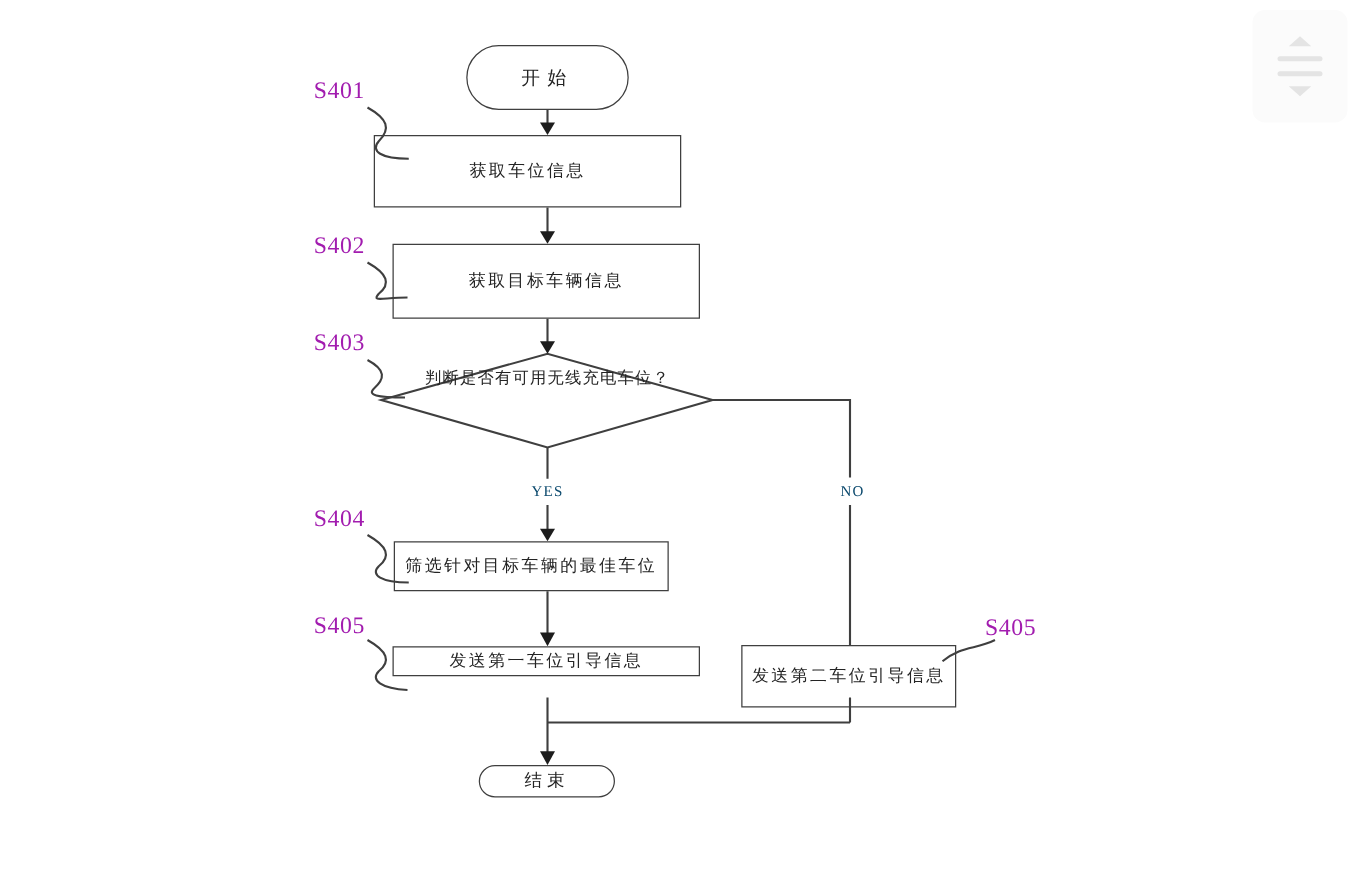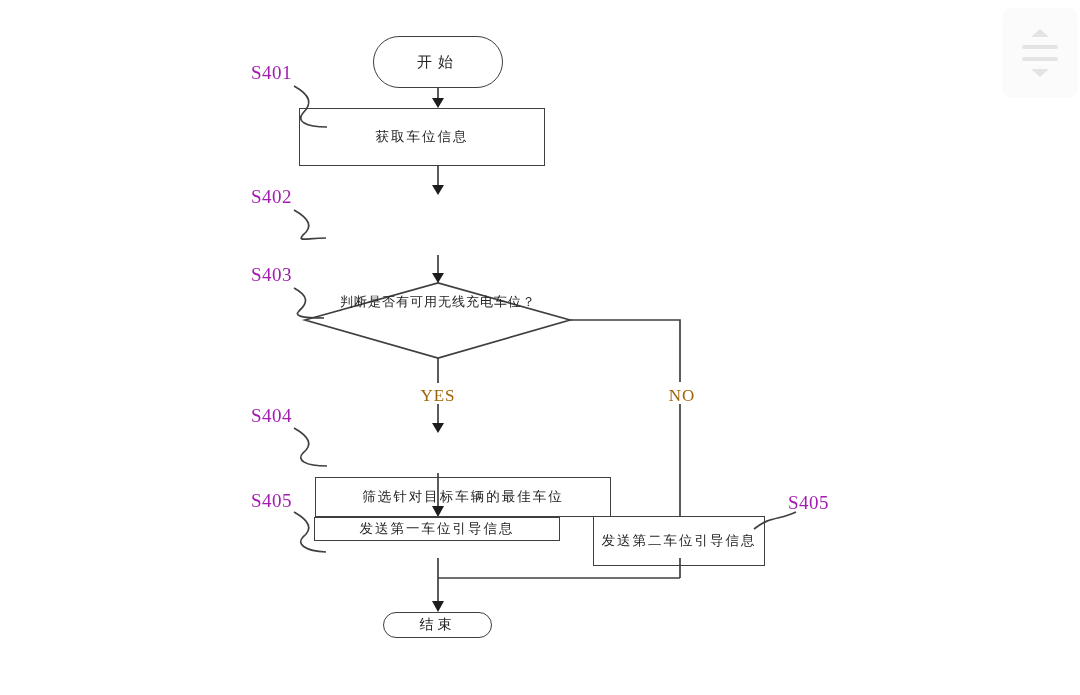--- a/index.html
+++ b/index.html
@@ -20,41 +20,41 @@
     letter-spacing:2px;
     color:#242424;
     text-align:center;
     white-space:nowrap;
   }
   .rect{border:1.7px solid #3f3f3f;background:transparent;}
   .terminal{border:1.9px solid #3f3f3f;background:transparent;}
   .start{left:373px;top:36px;width:130px;height:52px;border-radius:26px;font-size:15px;letter-spacing:6px;}
   .box-s401{left:299px;top:108px;width:246px;height:58px;}
   .box-s402{left:314px;top:195px;width:246px;height:60px;}
-  .box-s404{left:315px;top:433px;width:296px;height:40px;margin-top:44px;}
+  .box-s404{left:315px;top:433px;width:220px;height:40px;}
   .box-s405a{left:314px;top:517px;width:246px;height:24px;}
   .box-s405b{left:593px;top:516px;width:172px;height:50px;}
   .end{left:383px;top:612px;width:109px;height:26px;border-radius:14px;font-size:14px;letter-spacing:4px;}
   .diamond-label{left:312px;top:289px;width:252px;height:26px;font-size:13px;letter-spacing:1px;}
   .step-label{
     position:absolute;
     font-size:19px;
     color:#a21caf;
     letter-spacing:0.5px;
   }
   .lbl-s401{left:251px;top:62px;}
   .lbl-s402{left:251px;top:186px;}
   .lbl-s403{left:251px;top:264px;}
   .lbl-s404{left:251px;top:405px;}
   .lbl-s405a{left:251px;top:490px;}
   .lbl-s405b{left:788px;top:492px;}
   .branch-label{
     position:absolute;
-    font-size:17px;
-    color:#a16207;
+    font-size:12px;
+    color:#0c4a6e;
     letter-spacing:1px;
     text-align:center;
   }
   .lbl-yes{left:414px;top:386px;width:48px;}
   .lbl-no{left:662px;top:386px;width:40px;}
   .scroll-widget{
     position:absolute;
     left:1002px;top:8px;width:76px;height:90px;
     background:#fbfbfb;
     border-radius:10px;
@@ -102,20 +102,21 @@
       <polygon points="432,423 444,423 438,433"></polygon>
       <polygon points="432,506 444,506 438,517"></polygon>
       <polygon points="432,601 444,601 438,612"></polygon>
     </g>
   </svg>
 
   <div class="node terminal start">开始</div>
 
   <div class="node rect box-s401">获取车位信息</div>
 
+  <div class="node rect box-s402">获取目标车辆信息</div>
 
   <div class="node diamond-label">判断是否有可用无线充电车位？</div>
 
   <div class="node rect box-s404">筛选针对目标车辆的最佳车位</div>
 
   <div class="node rect box-s405a">发送第一车位引导信息</div>
 
   <div class="node rect box-s405b">发送第二车位引导信息</div>
 
   <div class="node terminal end">结束</div>

